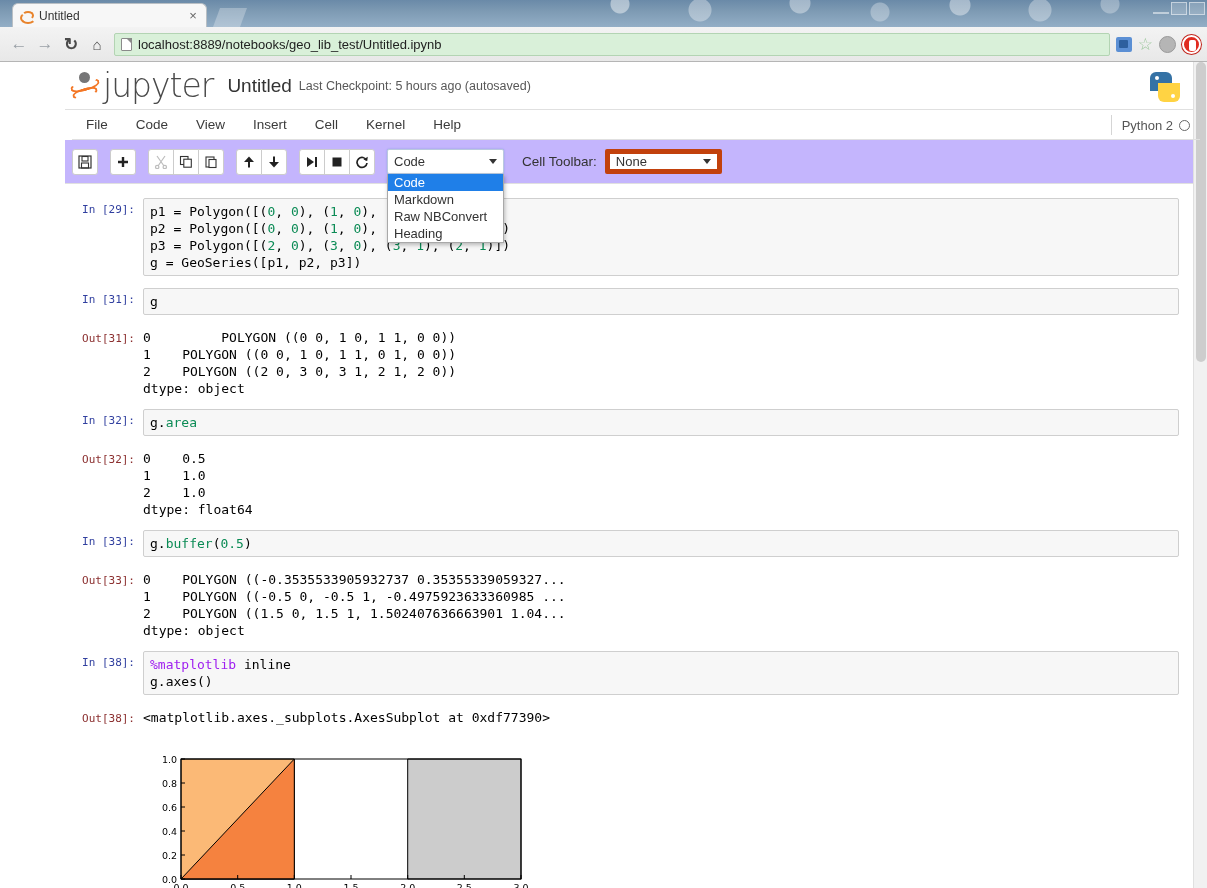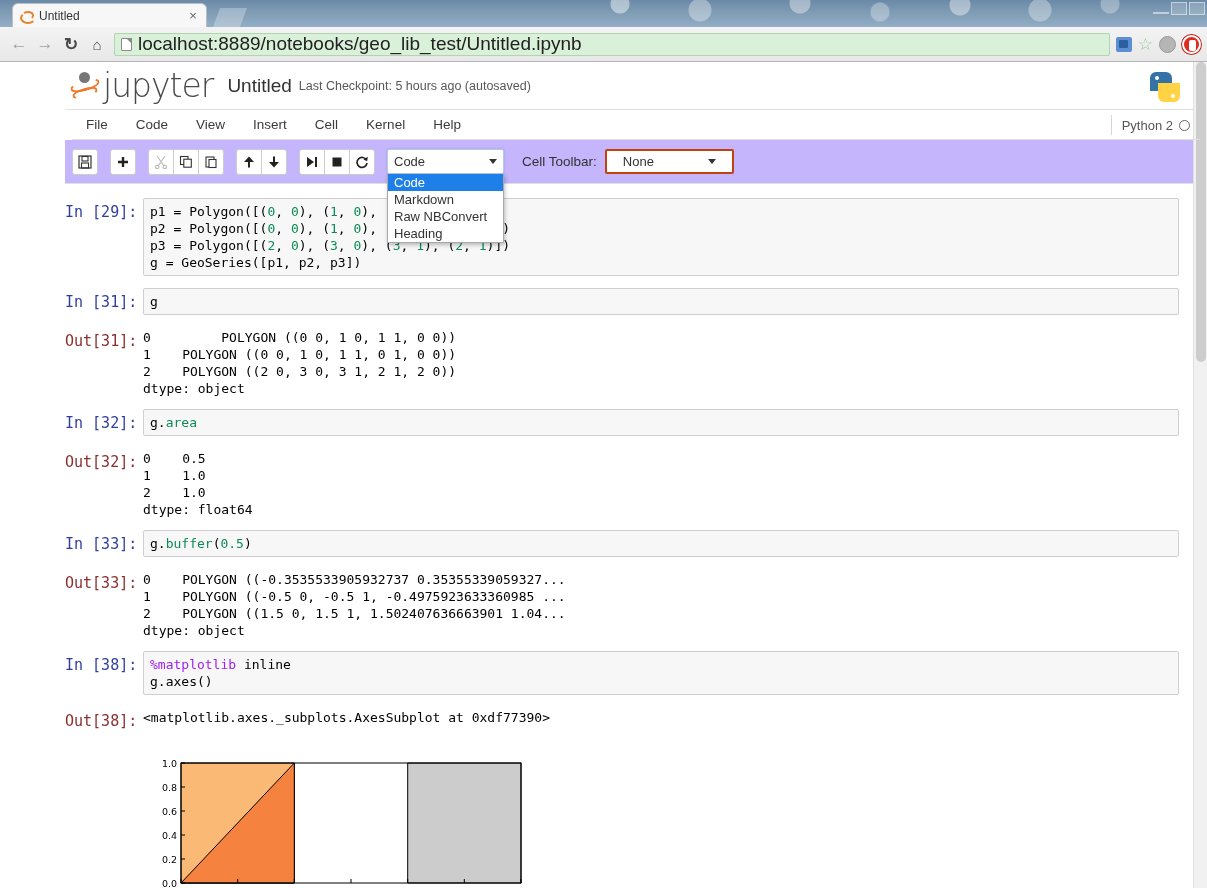--- a/index.html
+++ b/index.html
@@ -85,21 +85,21 @@
   .omnibox {
     flex:1; height:23px; margin:0 6px 0 4px;
     background:#d9f0d9; border:1px solid #b3d4b3; border-radius:2px;
     display:flex; align-items:center; padding:0 6px; overflow:hidden;
   }
   .omnibox .page-icon {
     width:11px; height:13px; flex:0 0 11px; margin-right:6px;
     border:1px solid #8a8a8a; background:#fff; border-radius:1px; position:relative;
   }
   .omnibox .page-icon::after{content:"";position:absolute;right:-1px;top:-1px;border:3px solid transparent;border-top-color:#8a8a8a;border-right-color:#8a8a8a;}
-  .omnibox .url { font-size:19px; color:#222; white-space:nowrap; }
+  .omnibox .url { font-size:13px; color:#222; white-space:nowrap; }
   .omni-right { display:flex; align-items:center; gap:6px; padding-right:4px;}
   .icon-translate {
     width:16px;height:15px;background:#5b8fd4;border-radius:2px;position:relative;flex:0 0 16px;
   }
   .icon-translate::after{content:"";position:absolute;left:3px;top:3px;width:9px;height:8px;background:#2d5f9e;border-radius:1px;}
   .icon-star { font-size:17px; color:#9cc79c; line-height:1; }
   .icon-globe { width:17px;height:17px;border-radius:50%;background:#b5b5b5;border:1px solid #9a9a9a;}
   .icon-shield { width:19px;height:19px;border-radius:50%;background:#e02b20;border:2px solid #fff;
     box-shadow:0 0 0 1px #c0241b; position:relative; margin-right:-4px;}
   .icon-shield::after{content:"";position:absolute;left:5px;top:3px;width:7px;height:11px;background:#fff;border-radius:2px;}
@@ -173,34 +173,34 @@
   .cell-type-menu {
     position:absolute; left:0; top:25px; width:117px;
     background:#fff; border:1px solid #a9a9a9; border-top:none;
     z-index:40; box-shadow:1px 2px 4px rgba(0,0,0,.25);
   }
   .cell-type-menu .opt { font-size:13px; padding:1px 6px; color:#333; line-height:15px; cursor:pointer; }
   .cell-type-menu .opt.selected { background:#1f7fe8; color:#fff; }
 
   .cell-toolbar-label { font-size:13.5px; color:#333; margin-left:18px; margin-right:8px; }
   .cell-toolbar-select {
-    width:129px; height:25px; border:2px solid #c2410c; background:#fff;
-    border-radius:2px; display:flex; align-items:center; padding:0 16px;
+    width:117px; height:25px; border:5px solid #c2410c; background:#fff;
+    border-radius:2px; display:flex; align-items:center; padding:0 6px;
     font-size:13px; color:#333; cursor:pointer; justify-content:space-between;
   }
 
   
   .notebook {
     position:absolute; left:65px; top:122px; width:1128px; height:704px;
     background:#fff; padding-top:14px;
   }
   .cell-row { display:flex; align-items:flex-start; margin-bottom:12px; padding:0 14px 0 0;}
   .prompt {
-    width:78px; flex:0 0 78px; padding-right:8px; padding-top:5px;
-    font-family:"DejaVu Sans Mono", monospace; font-size:15px; color:#303F9F;
+    width:78px; flex:0 0 78px; text-align:right; padding-right:8px; padding-top:5px;
+    font-family:"DejaVu Sans Mono", monospace; font-size:11px; color:#303F9F;
     white-space:nowrap;
   }
   .prompt.out { color:#8b2f2f; }
   .input-area {
     flex:1; border:1px solid #cfcfcf; background:#f7f7f7; border-radius:2px;
     padding:4px 0 4px 6px;
     font-family:"DejaVu Sans Mono", monospace; font-size:13px; color:#000;
     line-height:17px; white-space:pre; overflow:hidden;
   }
   .output-area {

